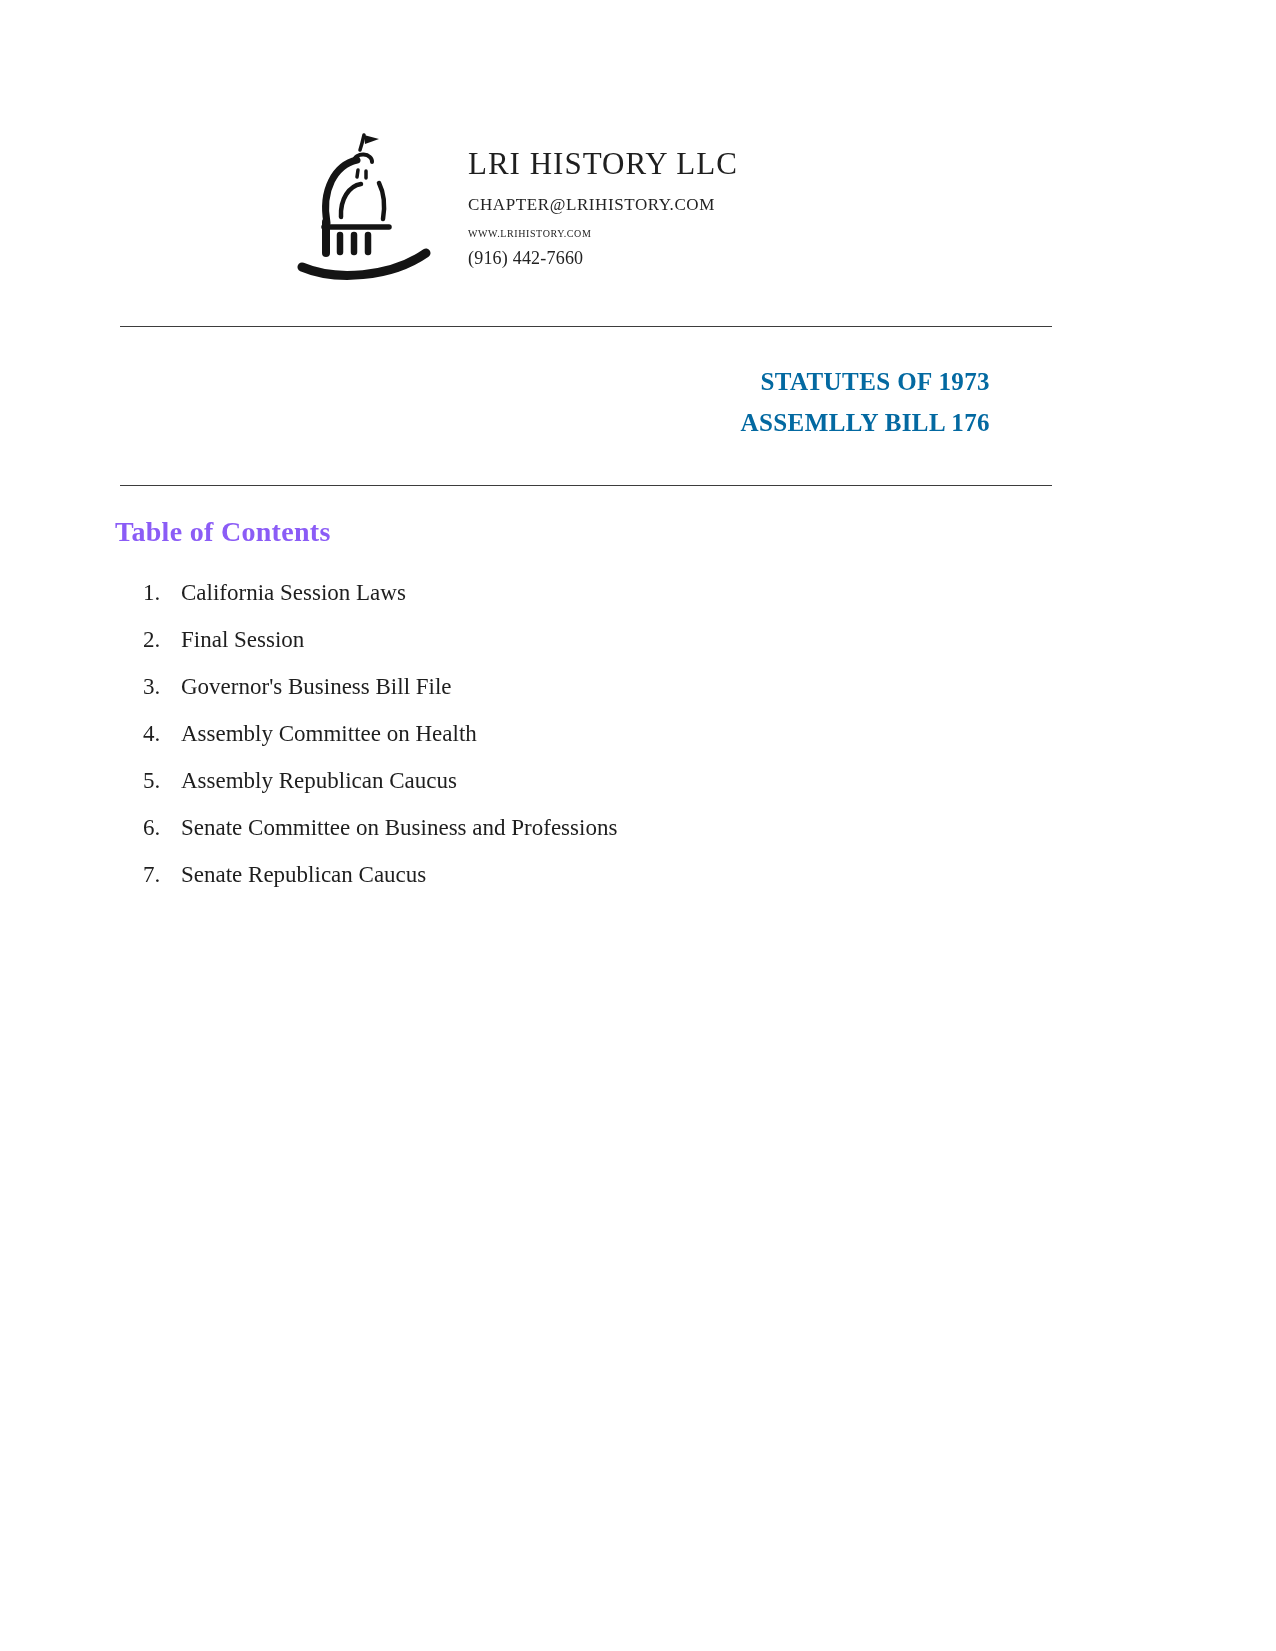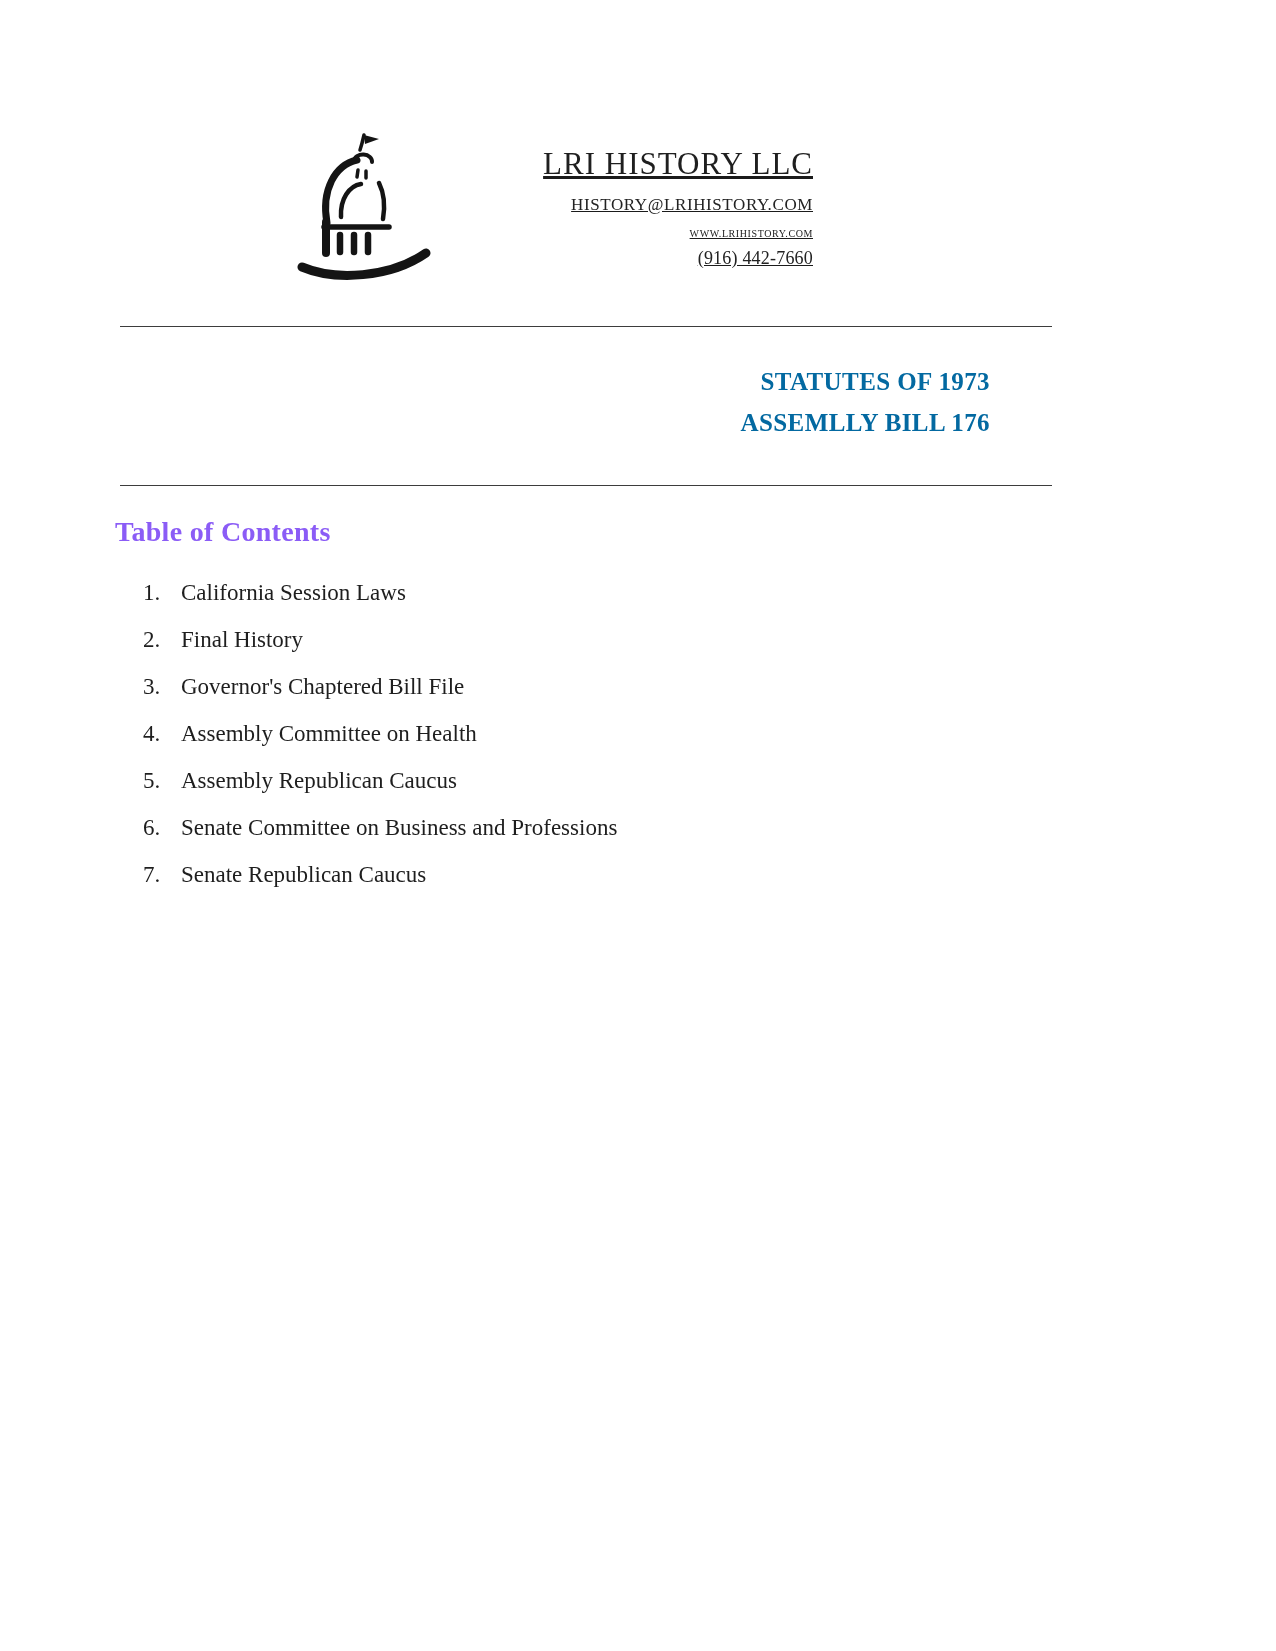--- a/index.html
+++ b/index.html
@@ -22,23 +22,22 @@
   .brand {
     display: flex;
     align-items: flex-start;
     margin: 126px 0 0 290px;
   }
   .logo { width: 150px; height: 160px; flex: 0 0 auto; }
   .logo svg { width: 150px; height: 160px; display: block; }
   .brand-text {
     margin-left: 28px;
     width: 345px;
-    text-align: right;
+    text-align: left;
     padding-top: 20px;
-    text-decoration: underline;
   }
   .company {
     font-size: 31px;
     letter-spacing: 1px;
     color: #1f1f1f;
     white-space: pre;
   }
   .contact-line {
     font-size: 17px;
     letter-spacing: 0.6px;
@@ -124,21 +123,21 @@
         <path d="M34 101 L99 101" stroke-width="5.5"></path>
         <path d="M50 109 l0 17" stroke-width="6.5"></path>
         <path d="M64 109 l0 17" stroke-width="6.5"></path>
         <path d="M78 109 l0 17" stroke-width="6.5"></path>
 
         <path d="M12 141 C 45 155, 100 152, 136 127" stroke-width="9"></path>
       </svg>
     </div>
     <div class="brand-text">
       <div class="company">LRI HISTORY LLC</div>
-      <div class="contact-line email">HISTORY@LRIHISTORY.COM</div>
+      <div class="contact-line email">CHAPTER@LRIHISTORY.COM</div>
       <div class="contact-line site">WWW.LRIHISTORY.COM</div>
       <div class="contact-line phone">(916) 442-7660</div>
     </div>
   </header>
 
   <hr class="rule rule-top">
 
   <section class="title-block">
     <div>STATUTES OF 1973</div>
     <div>ASSEMLLY BILL 176</div>
@@ -148,25 +147,25 @@
 
   <main class="toc">
     <h2 class="toc-heading">Table of Contents</h2>
     <ol class="toc-list">
       <li class="toc-item">
         <span class="toc-num">1.</span>
         <span class="toc-label">California Session Laws</span>
       </li>
       <li class="toc-item">
         <span class="toc-num">2.</span>
-        <span class="toc-label">Final History</span>
+        <span class="toc-label">Final Session</span>
       </li>
       <li class="toc-item">
         <span class="toc-num">3.</span>
-        <span class="toc-label">Governor's Chaptered Bill File</span>
+        <span class="toc-label">Governor's Business Bill File</span>
       </li>
       <li class="toc-item">
         <span class="toc-num">4.</span>
         <span class="toc-label">Assembly Committee on Health</span>
       </li>
       <li class="toc-item">
         <span class="toc-num">5.</span>
         <span class="toc-label">Assembly Republican Caucus</span>
       </li>
       <li class="toc-item">

